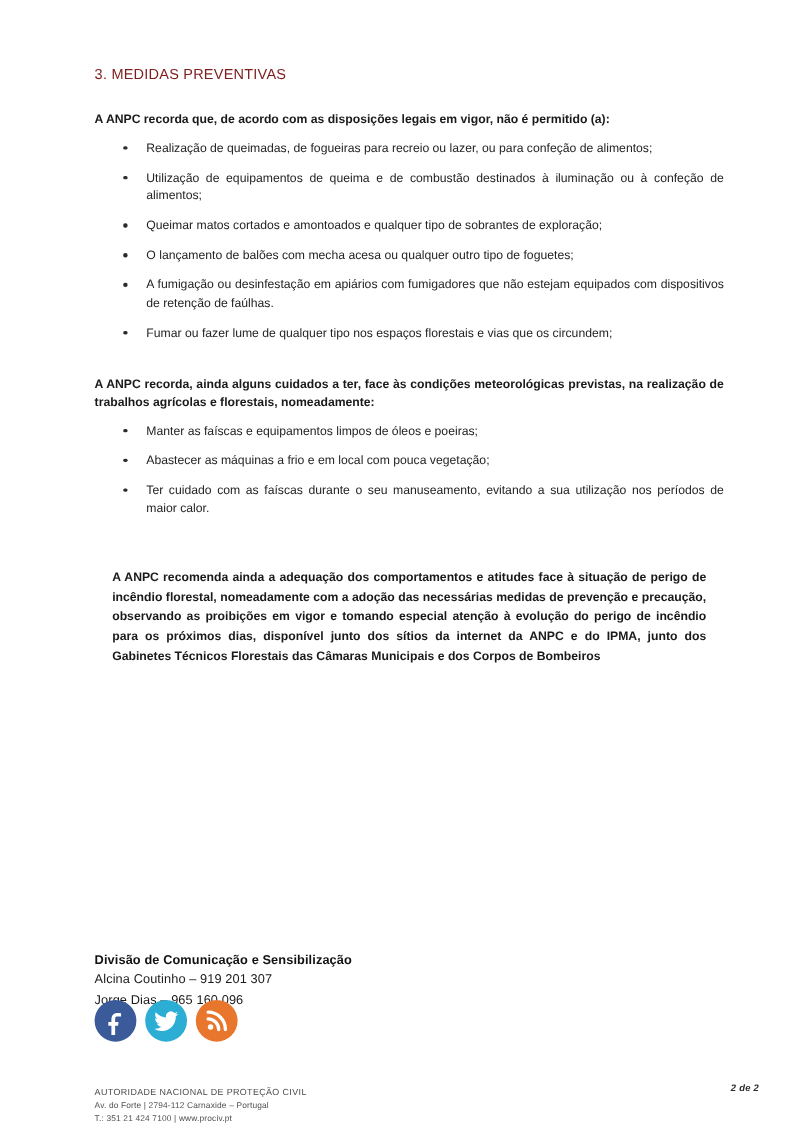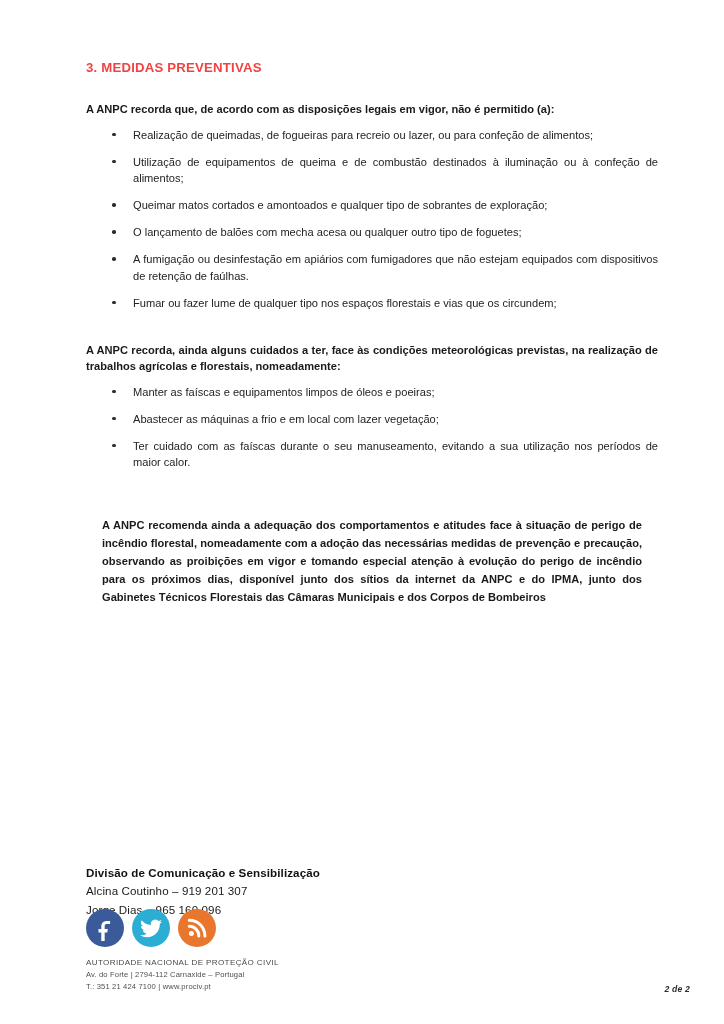--- a/index.html
+++ b/index.html
@@ -24,23 +24,23 @@
   
   .content {
     position: absolute;
     left: 86px;
     top: 60px;
     width: 572px;
   }
 
   .section-title {
     font-size: 13.2px;
-    font-weight: bold;
+    font-weight: normal;
     letter-spacing: 0.2px;
-    color: #ef4444;
+    color: #7f1d1d;
     margin: 0 0 26px 0;
   }
 
   .lead {
     font-size: 11.1px;
     font-weight: bold;
     line-height: 1.5;
     color: #1a1a1a;
     margin: 0 0 9px 0;
     text-align: justify;
@@ -131,21 +131,21 @@
   }
   .icon-fb  { background: #3b5a9a; }
   .icon-tw  { background: #2badd4; }
   .icon-rss { background: #e8762c; }
   .social svg { display: block; }
 
   
   .footer {
     position: absolute;
     left: 86px;
-    top: 957px;
+    top: 987px;
     width: 560px;
   }
   .footer-org {
     font-size: 8.1px;
     letter-spacing: 0.35px;
     color: #4a4a4a;
     line-height: 1.5;
     text-transform: uppercase;
   }
   .footer-line {
@@ -207,21 +207,21 @@
 
     <p class="lead justified">A ANPC recorda, ainda alguns cuidados a ter, face às condições meteorológicas previstas, na realização de trabalhos agrícolas e florestais, nomeadamente:</p>
 
     <ul class="bullets">
       <li>
         <span class="bullet-dot"></span>
         <span>Manter as faíscas e equipamentos limpos de óleos e poeiras;</span>
       </li>
       <li>
         <span class="bullet-dot"></span>
-        <span>Abastecer as máquinas a frio e em local com lazer vegetação;</span>
+        <span>Abastecer as máquinas a frio e em local com pouca vegetação;</span>
       </li>
       <li>
         <span class="bullet-dot"></span>
         <span>Ter cuidado com as faíscas durante o seu manuseamento, evitando a sua utilização nos períodos de maior calor.</span>
       </li>
     </ul>
 
     <div class="gap-b"></div>
 
     <p class="body-para">A ANPC recomenda ainda a adequação dos comportamentos e atitudes face à situação de perigo de incêndio florestal, nomeadamente com a adoção das necessárias medidas de prevenção e precaução, observando as proibições em vigor e tomando especial atenção à evolução do perigo de incêndio para os próximos dias, disponível junto dos sítios da internet da ANPC e do IPMA, junto dos Gabinetes Técnicos Florestais das Câmaras Municipais e dos Corpos de Bombeiros</p>

